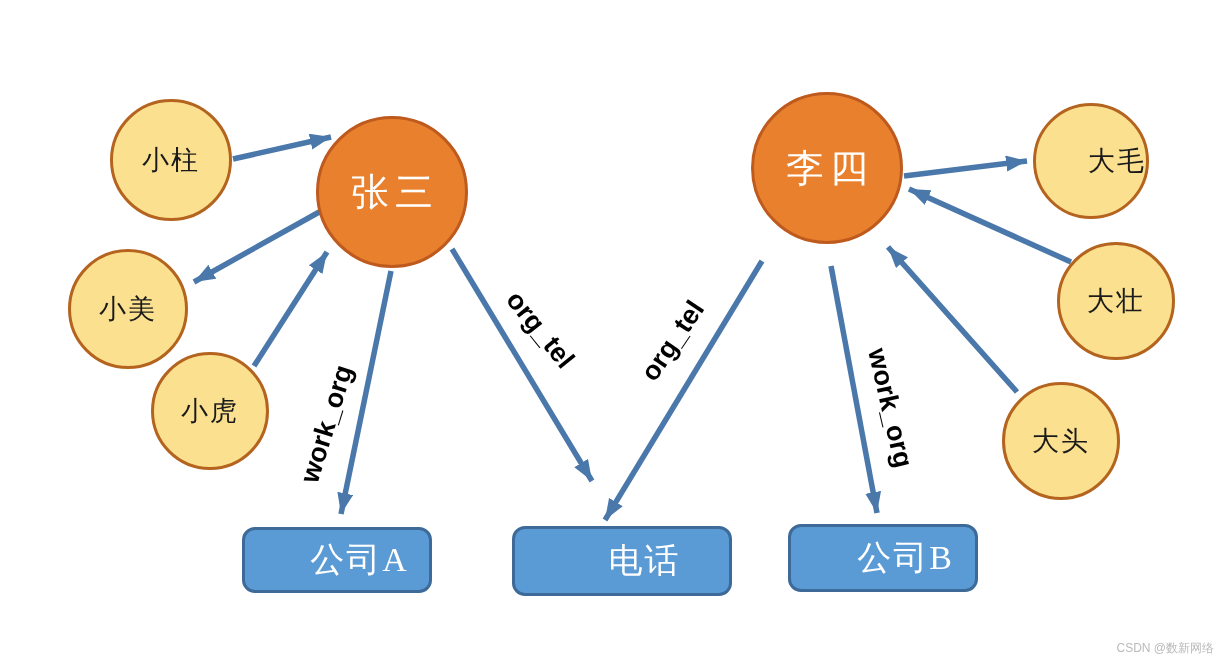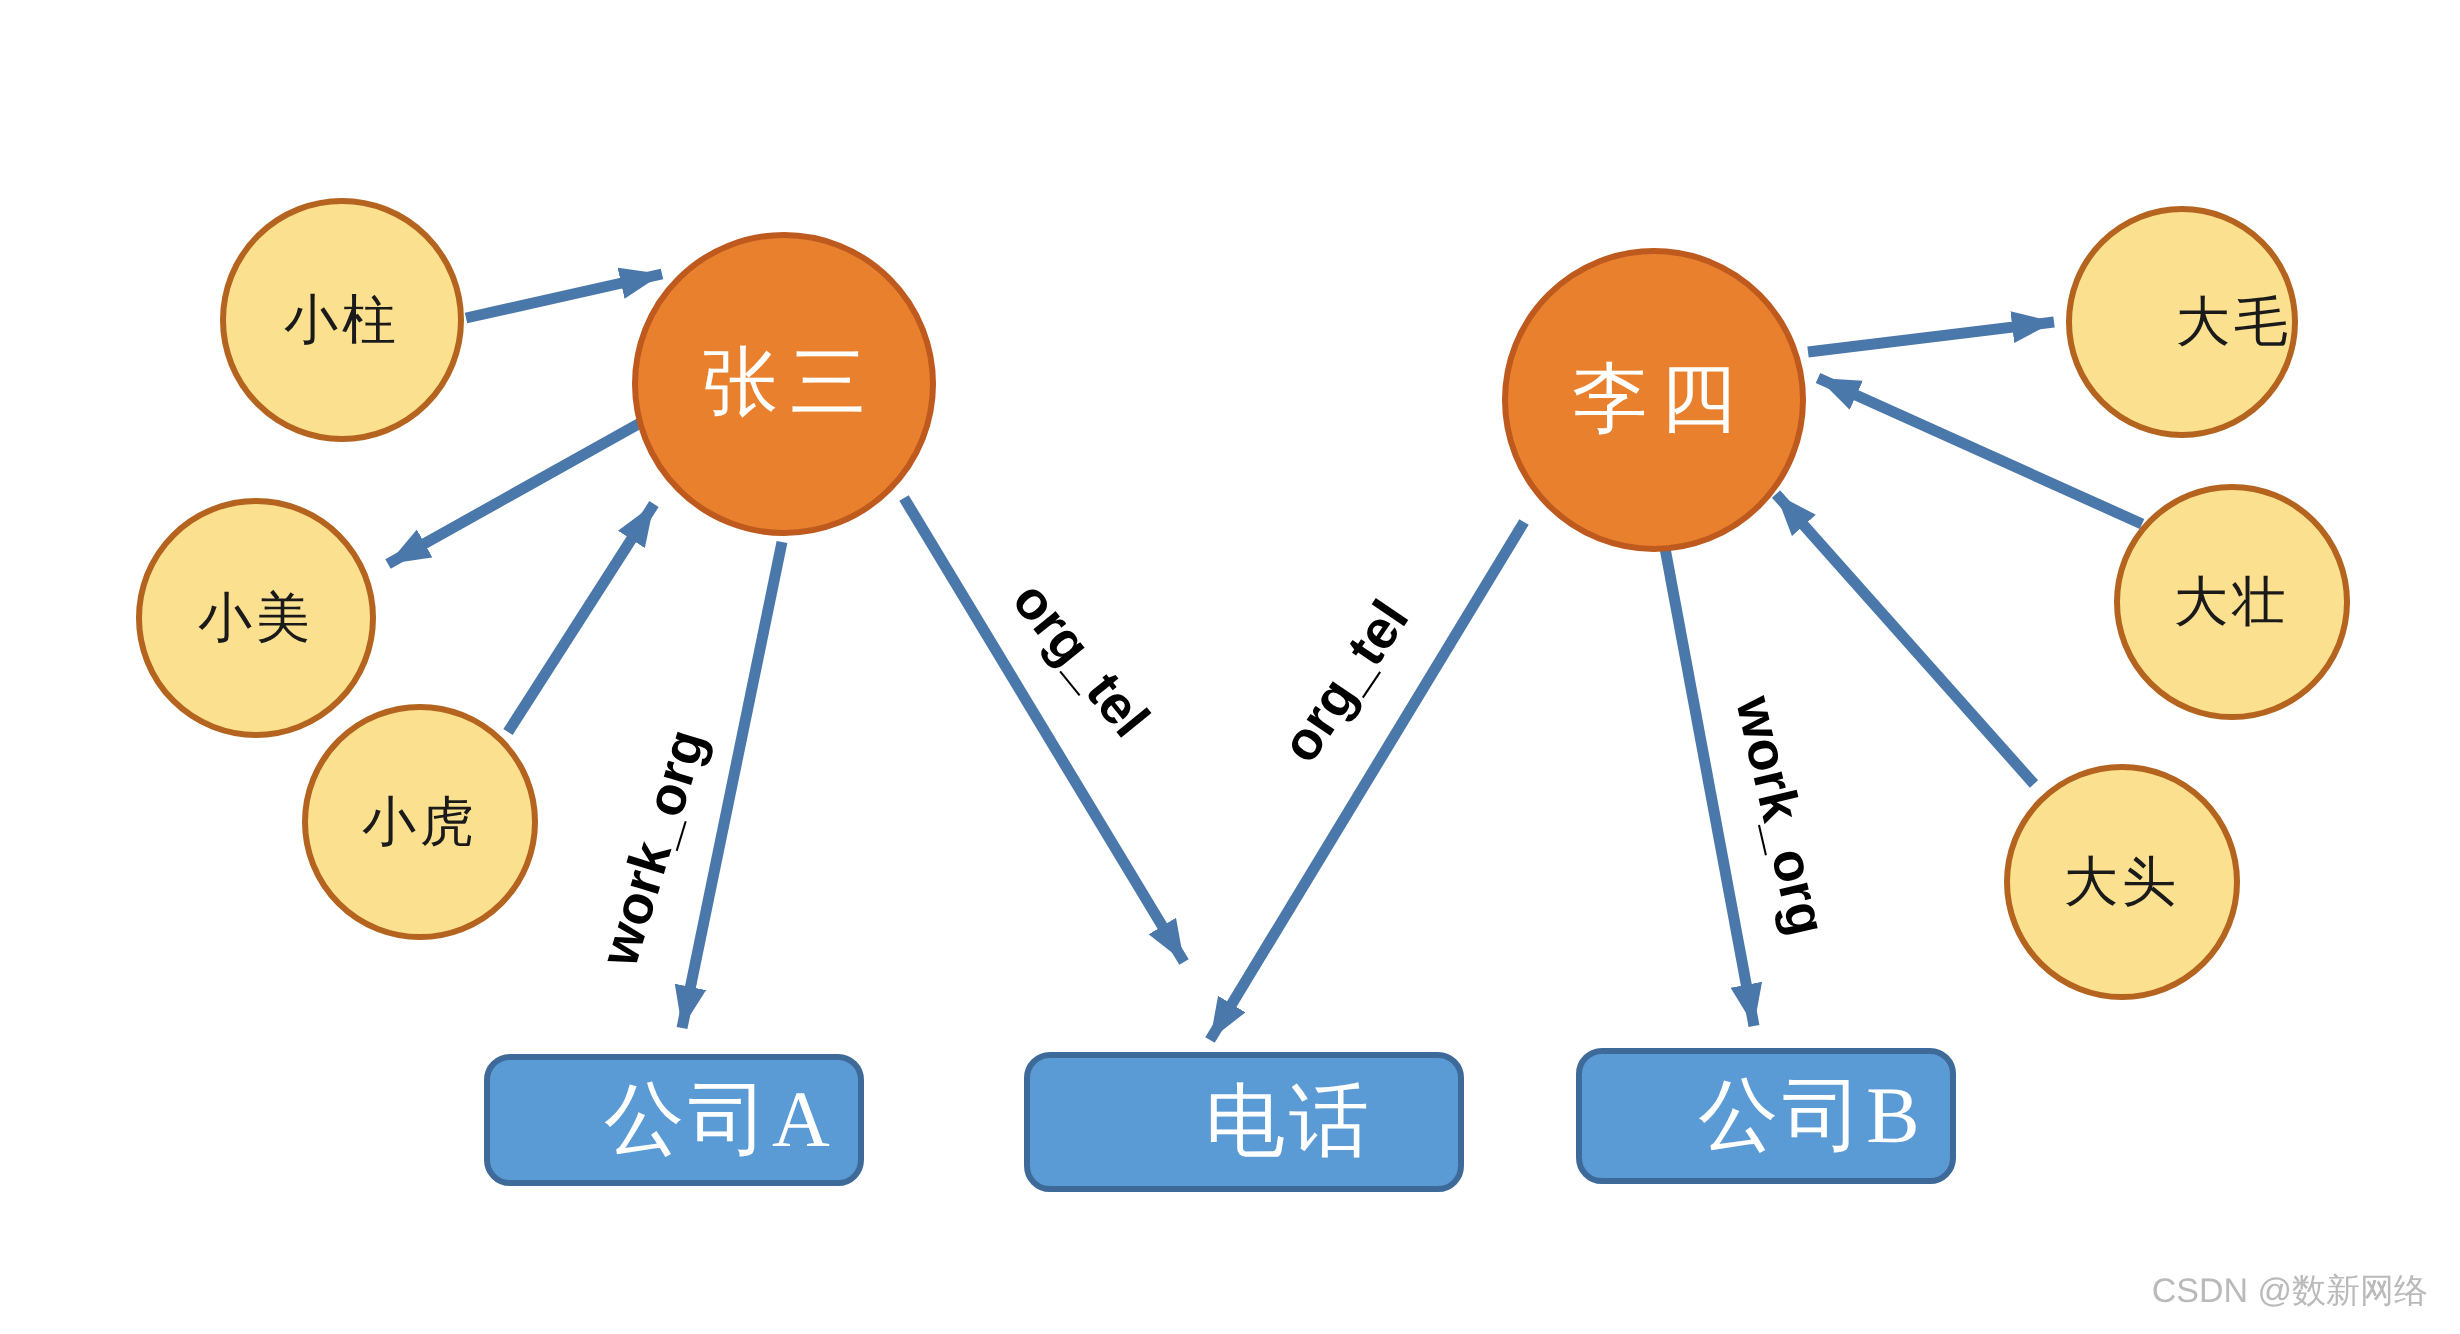--- a/index.html
+++ b/index.html
@@ -15,29 +15,29 @@
   .circle-small {
     border-radius:50%; background:var(--friend-fill); border:3px solid var(--friend-border);
     color:var(--friend-text); font-size:27px; letter-spacing:2px;
   }
   .circle-large {
     border-radius:50%; background:var(--person-fill); border:3px solid var(--person-border);
     color:var(--node-text-light); font-size:38px; letter-spacing:6px; padding-left:6px;align-items:center;
   }
   .box {
     border-radius:13px; background:var(--entity-fill); border:3px solid var(--entity-border);
-    color:var(--node-text-light); font-size:40px; letter-spacing:2px;padding-left:45px;
+    color:var(--node-text-light); font-size:34px; letter-spacing:2px;padding-left:45px;
   }
   .edge-label {
     position:absolute; color:var(--edge-label-color); font-weight:bold; font-size:27px;
     font-family:"Liberation Sans","DejaVu Sans",sans-serif; white-space:nowrap; line-height:1;
   }
   .watermark {
     position:absolute; right:16px; bottom:10px; color:var(--watermark-color);
-    font-size:17px; font-family:"Liberation Sans","DejaVu Sans",sans-serif;
+    font-size:12px; font-family:"Liberation Sans","DejaVu Sans",sans-serif;
   }
 </style>
 </head>
 <body>
 
 <div id="canvas">
   <svg id="edges-layer" viewBox="0 0 1230 667">
       <defs>
         <marker id="arrowhead" markerUnits="userSpaceOnUse" markerWidth="22" markerHeight="17" refX="21" refY="8" orient="auto">
           <path d="M0,0 L21,8 L0,16 Z" fill="#4A78AA"></path>
@@ -60,21 +60,21 @@
       </div>
       <div class="node circle-large" style="left: 316px; top: 116px; height: 152px; width: 152px;">
         <span>张三</span>
       </div>
       <div class="node circle-small" style="left: 68px; top: 249px; height: 120px; width: 120px;">
         <span>小美</span>
       </div>
       <div class="node circle-small" style="left: 151px; top: 352px; height: 118px; width: 118px; text-align: right;">
         <span>小虎</span>
       </div>
-      <div class="node circle-large" style="left: 751px; top: 124px; height: 152px; width: 152px;">
+      <div class="node circle-large" style="left: 751px; top: 92px; height: 152px; width: 152px;">
         <span>李四</span>
       </div>
       <div class="node circle-small" style="left: 1033px; top: 103px; height: 116px; width: 116px; justify-content: flex-end;">
         <span>大毛</span>
       </div>
       <div class="node circle-small" style="left: 1057px; top: 242px; height: 118px; width: 118px;">
         <span>大壮</span>
       </div>
       <div class="node circle-small" style="left: 1002px; top: 382px; height: 118px; width: 118px;">
         <span>大头</span>

